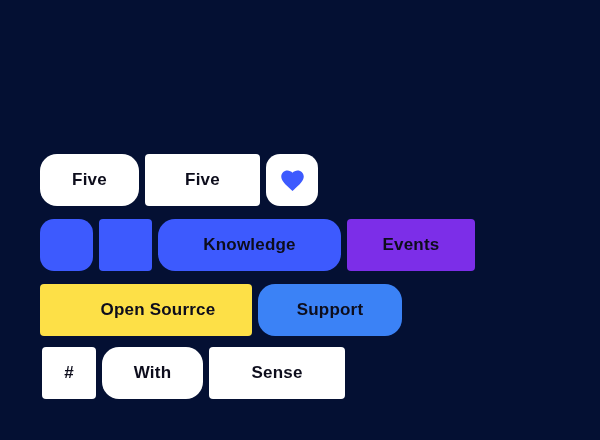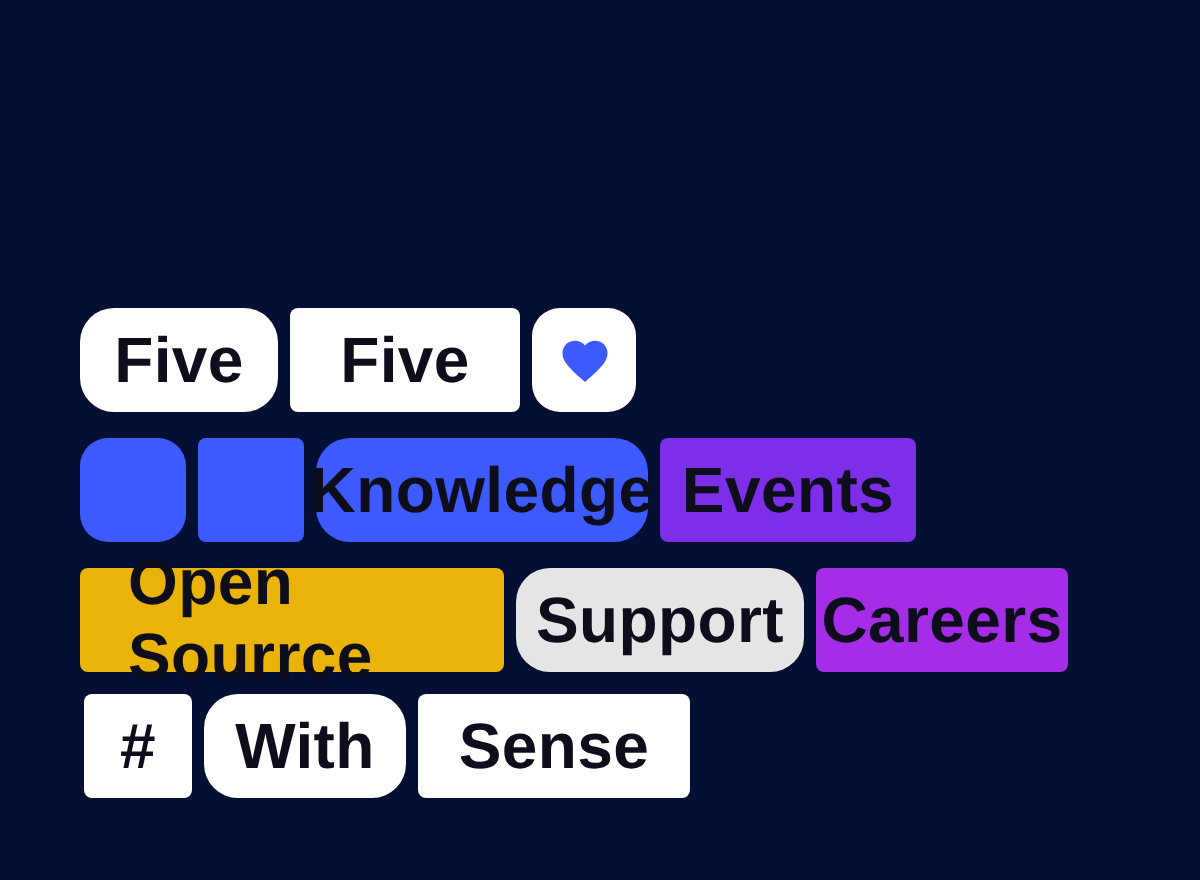--- a/index.html
+++ b/index.html
@@ -28,34 +28,34 @@
   .row-2 { top: 219px; }
   .row-3 { top: 284px; }
   .row-4 { top: 347px; left: 42px; }
   .chip {
     height: 52px;
     display: flex;
     align-items: center;
     justify-content: center;
     box-sizing: border-box;
     font-weight: 700;
-    font-size: 32px;
+    font-size: 17px;
     color: #0d0d1c;
     letter-spacing: 0.2px;
     cursor: default;
     flex: 0 0 auto;
   }
   .r-lg { border-radius: 17px; }
   .r-md { border-radius: 14px; }
   .r-sm { border-radius: 4px; }
   .c-white   { background: #ffffff; }
   .c-blue    { background: #3d5afe; }
   .c-violet  { background: #7c2ee8; }
-  .c-azure   { background: #eab308; padding-left: 24px; }
-  .c-teal    { background: #e5e5e5; }
+  .c-azure   { background: #fde047; padding-left: 24px; }
+  .c-teal    { background: #3b82f6; }
   .c-magenta { background: #a52de8; }
   .heart-svg {
     width: 27px;
     height: 27px;
     display: block;
   }
 </style>
 </head>
 <body>
 
@@ -67,28 +67,27 @@
     <div class="chip c-white r-md" style="width:52px">
       <svg class="heart-svg" viewBox="0 0 24 24">
         <path fill="#3d5afe" d="M12 21.35l-1.45-1.32C5.4 15.36 2 12.28 2 8.5 2 5.42 4.42 3 7.5 3c1.74 0 3.41.81 4.5 2.09C13.09 3.81 14.76 3 16.5 3 19.58 3 22 5.42 22 8.5c0 3.78-3.4 6.86-8.55 11.54L12 21.35z"></path>
       </svg>
     </div>
   </div>
 
   <div class="row row-2">
     <div class="chip c-blue r-md" style="width:53px"></div>
     <div class="chip c-blue r-sm" style="width:53px"></div>
-    <div class="chip c-blue r-lg" style="width:166px">Knowledge</div>
+    <div class="chip c-blue r-lg" style="width:183px">Knowledge</div>
     <div class="chip c-violet r-sm" style="width:128px">Events</div>
   </div>
 
   <div class="row row-3">
     <div class="chip c-azure r-sm" style="width:212px">Open Sourrce</div>
     <div class="chip c-teal r-lg" style="width:144px">Support</div>
-    <div class="chip c-magenta r-sm" style="width:126px">Careers</div>
   </div>
 
   <div class="row row-4">
     <div class="chip c-white r-sm" style="width:54px">#</div>
     <div class="chip c-white r-lg" style="width:101px">With</div>
     <div class="chip c-white r-sm" style="width:136px">Sense</div>
   </div>
 
 </div>
 

